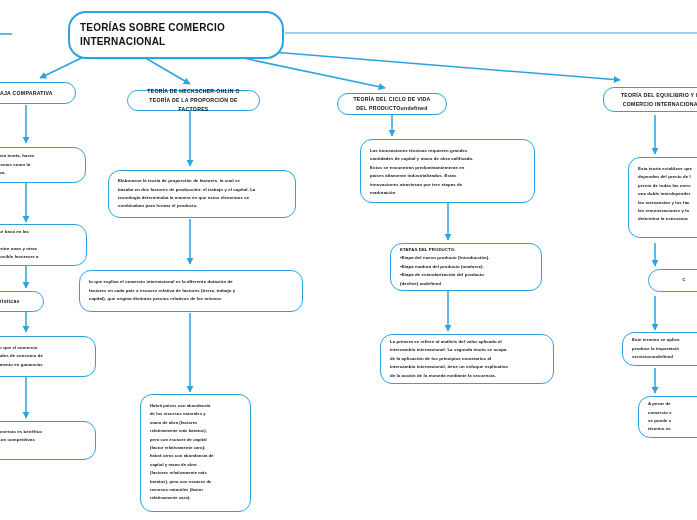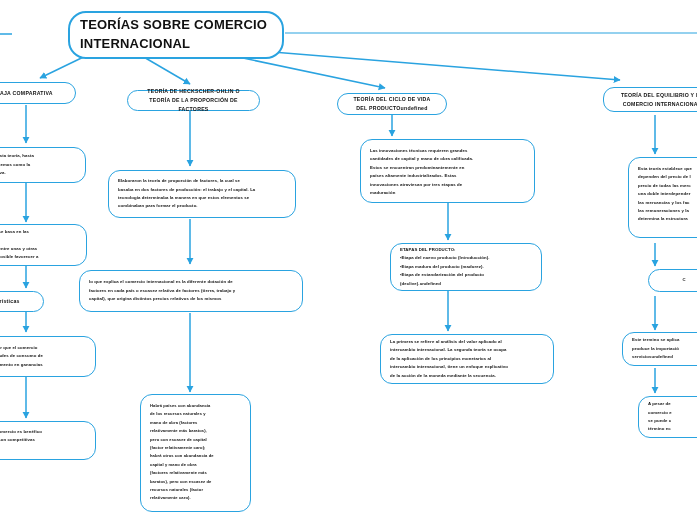--- a/index.html
+++ b/index.html
@@ -28,21 +28,21 @@
   .node .txt{
     display:block;
     width:100%;
     white-space:pre-line;
   }
   
   .root{
     border-width:2px;
     border-radius:18px;
     border-color:#2AA3E0;
-    font-size:13px;
+    font-size:10px;
     line-height:1.45;
     letter-spacing:.2px;
     padding:22px 10px;
   }
   
   .hdr{
     font-size:5.2px;
     line-height:1.7;
     letter-spacing:.25px;
     padding:4px 8px;

